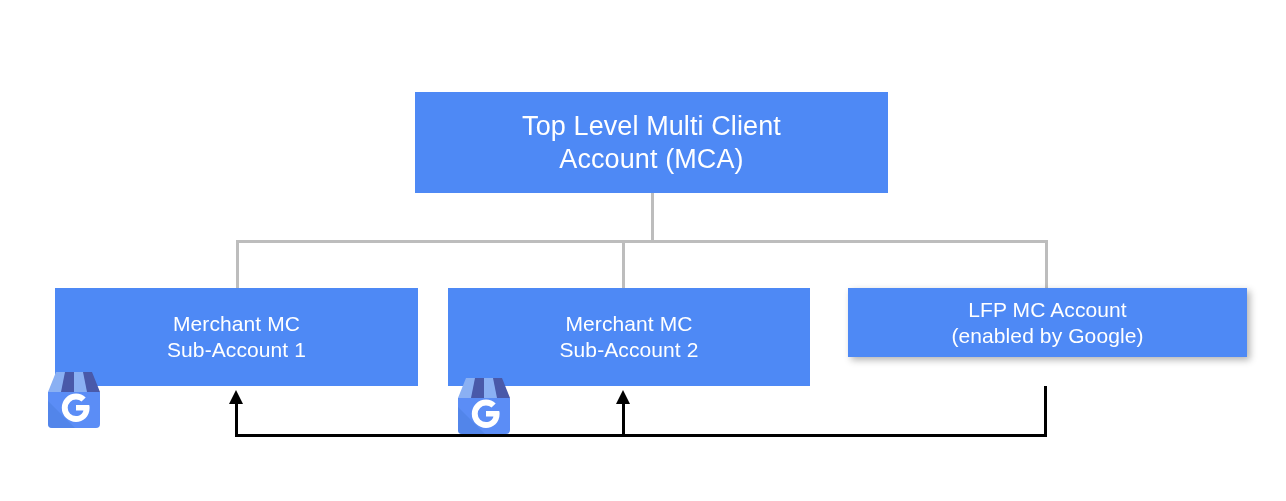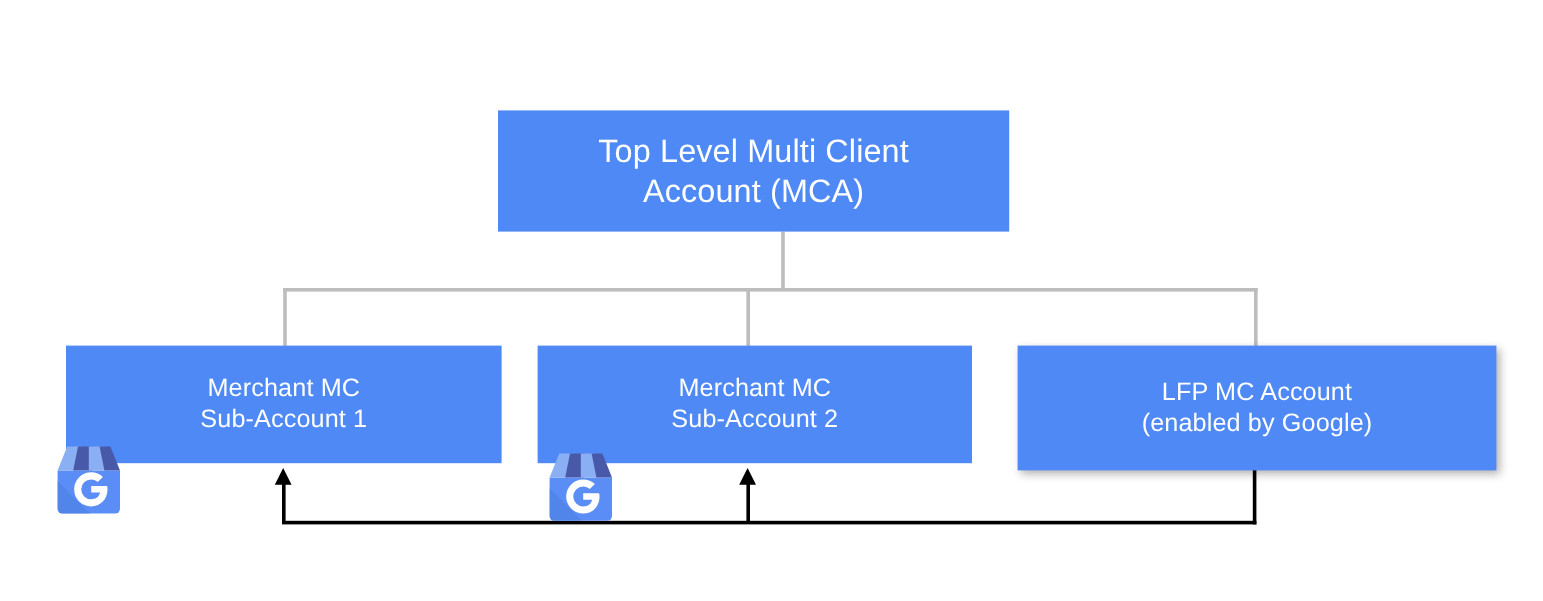--- a/index.html
+++ b/index.html
@@ -30,36 +30,36 @@
     text-align: center;
     line-height: 1.22;
     font-weight: 400;
     letter-spacing: 0.1px;
     box-sizing: border-box;
   }
   .node-label { display: block; white-space: pre-line; }
 
   #node-top {
     left: 415px; top: 92px;
-    width: 426px; height: 101px;
+    width: 473px; height: 101px;
     font-size: 27px;
   }
   #node-sub1 {
     left: 55px; top: 288px;
     width: 363px; height: 98px;
     font-size: 21px;
   }
   #node-sub2 {
     left: 448px; top: 288px;
     width: 362px; height: 98px;
     font-size: 21px;
   }
   #node-lfp {
     left: 848px; top: 288px;
-    width: 399px; height: 104px;
+    width: 399px; height: 69px;
     font-size: 21px;
     box-shadow: 3px 3px 7px rgba(0,0,0,0.30);
   }
 
   
   .gline { position: absolute; background: #bdbdbd; }
   #g-stem      { left: 651px; top: 193px; width: 3px;   height: 49px; }
   #g-bus       { left: 236px; top: 240px; width: 812px; height: 3px;  }
   #g-drop-l    { left: 236px; top: 240px; width: 3px;   height: 49px; }
   #g-drop-m    { left: 622px; top: 240px; width: 3px;   height: 49px; }

